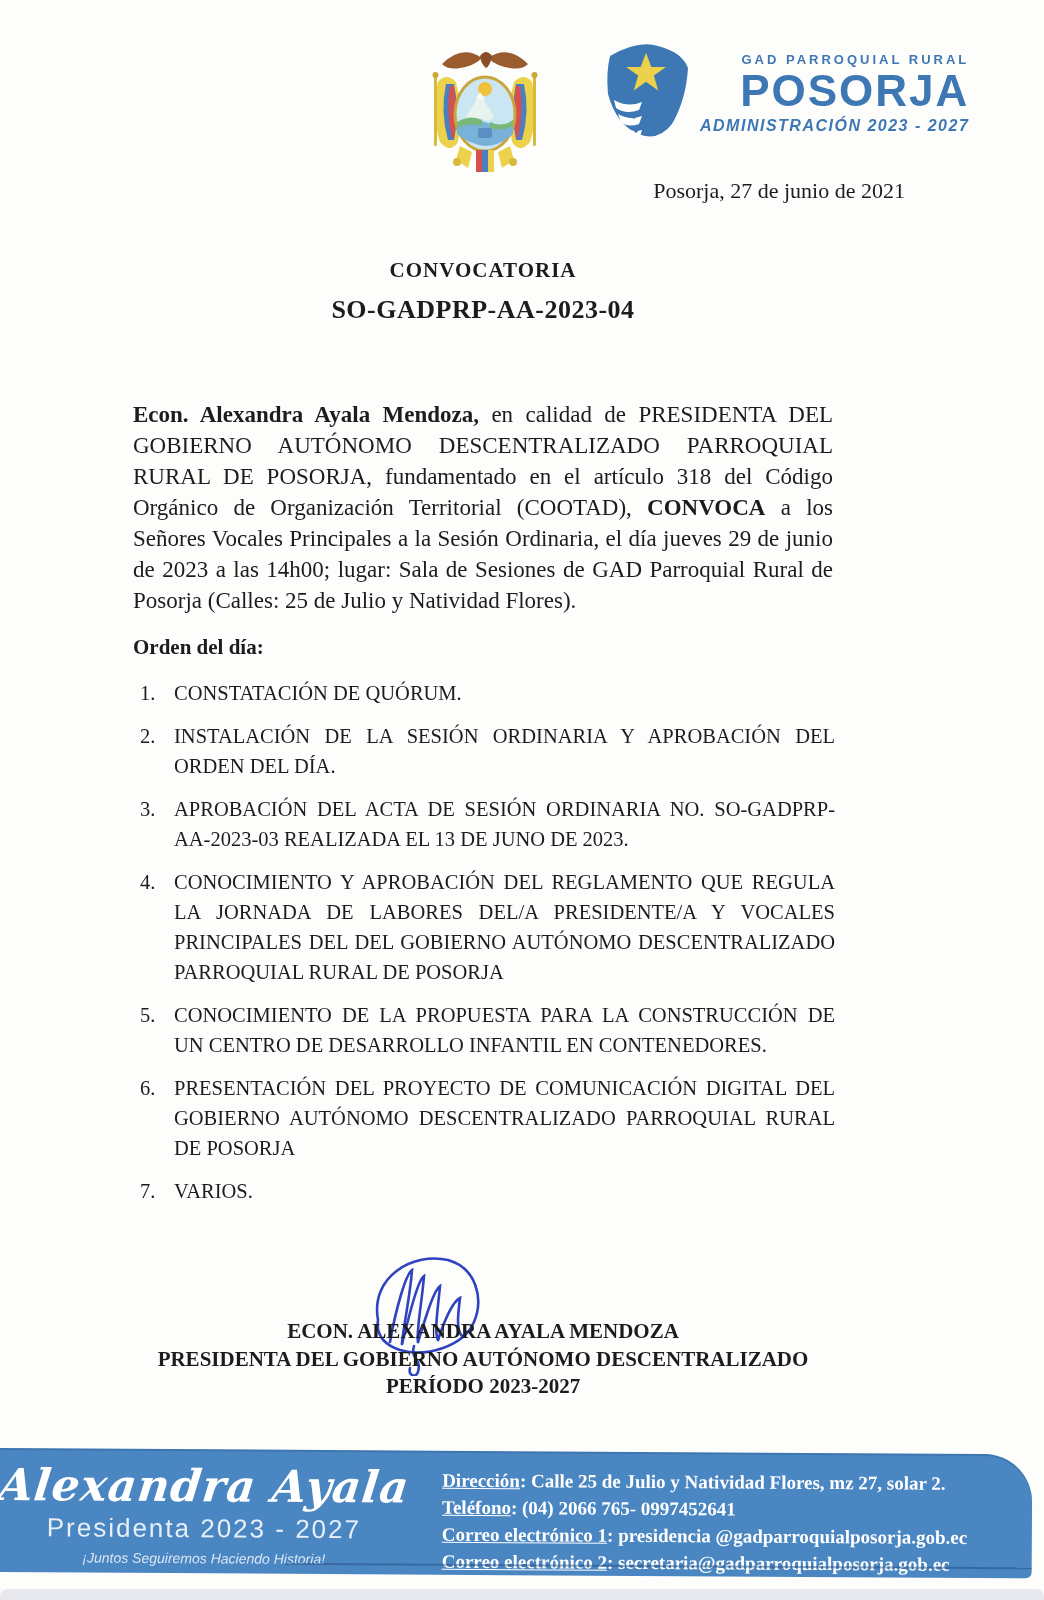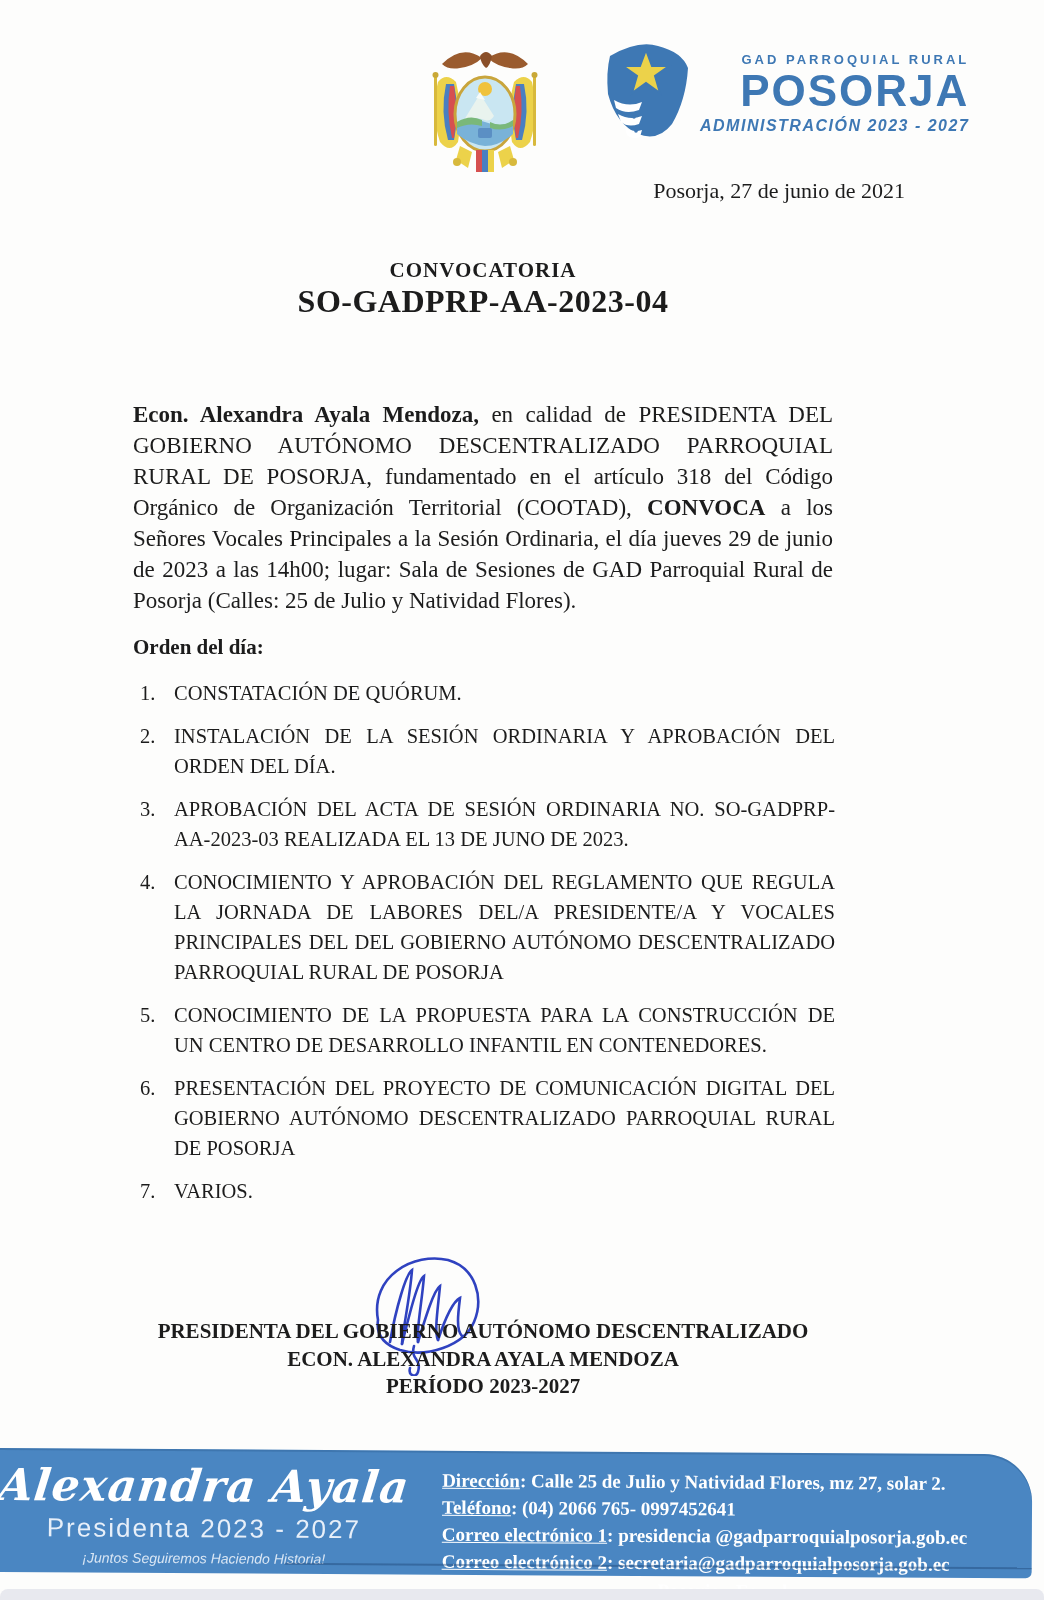--- a/index.html
+++ b/index.html
@@ -17,21 +17,21 @@
   .brand-shield{width:96px;height:118px;flex:0 0 auto;}
   .brand-text{margin-left:6px;padding-top:14px;font-family:"Liberation Sans", sans-serif;color:#3e78b4;text-align:right;}
   .brand-type{font-size:13px;font-weight:bold;letter-spacing:3px;white-space:nowrap;}
   .brand-name{font-size:44px;font-weight:bold;letter-spacing:2px;line-height:1.0;margin-top:2px;}
   .brand-admin{font-size:16px;font-weight:bold;font-style:italic;letter-spacing:1.5px;margin-top:4px;white-space:nowrap;}
   .dateline{position:absolute;top:178px;left:0;width:905px;text-align:right;font-size:22px;}
 
   
   .titleblock{position:absolute;left:133px;top:258px;width:700px;text-align:center;}
   .doc-title{font-size:21px;font-weight:bold;letter-spacing:1px;}
-  .doc-code{font-size:32px;font-weight:bold;margin-top:0;letter-spacing:0.5px;text-align:center;}
+  .doc-code{font-size:26px;font-weight:bold;margin-top:12px;letter-spacing:0.5px;text-align:center;}
 
   
   .bodytext{position:absolute;left:133px;top:376px;width:700px;
     font-size:23px;line-height:31px;text-align:justify;}
   .bodytext b{font-weight:bold;}
 
   .agenda-head{position:absolute;left:133px;top:635px;font-size:21px;font-weight:bold;}
   .agenda{position:absolute;left:140px;top:678px;width:695px;counter-reset:agenda;}
   .agenda-item{counter-increment:agenda;display:flex;margin-bottom:13px;
     font-size:20.5px;line-height:30px;}
@@ -170,22 +170,22 @@
       <path d="M22 74 C14 30 58 6 92 14 C120 22 128 52 118 76 C108 100 70 112 44 104 C26 98 20 88 22 74Z"></path>
       <path d="M34 96 C40 62 50 28 56 24 C54 52 46 88 46 98"></path>
       <path d="M46 98 C54 66 62 34 68 30 C66 56 60 86 62 96"></path>
       <path d="M62 96 C70 70 78 44 84 40 C82 62 78 86 82 94"></path>
       <path d="M82 94 C88 76 96 56 104 52 C102 68 100 84 106 90"></path>
       <path d="M58 100 C54 114 66 112 62 126 C60 132 52 130 54 122"></path>
     </g>
   </svg>
 
   <div class="sigblock">
+    <div>ECON. ALEXANDRA AYALA MENDOZA</div>
     <div>PRESIDENTA DEL GOBIERNO AUTÓNOMO DESCENTRALIZADO</div>
-    <div>ECON. ALEXANDRA AYALA MENDOZA</div>
     <div>PERÍODO 2023-2027</div>
   </div>
 
   <div class="ribbon">
     <div class="ribbon-inner">
       <div class="rib-left">
         <div class="script-name">Alexandra Ayala</div>
         <div class="rib-role">Presidenta 2023 - 2027</div>
         <div class="rib-slogan">¡Juntos Seguiremos Haciendo Historia!</div>
       </div>

